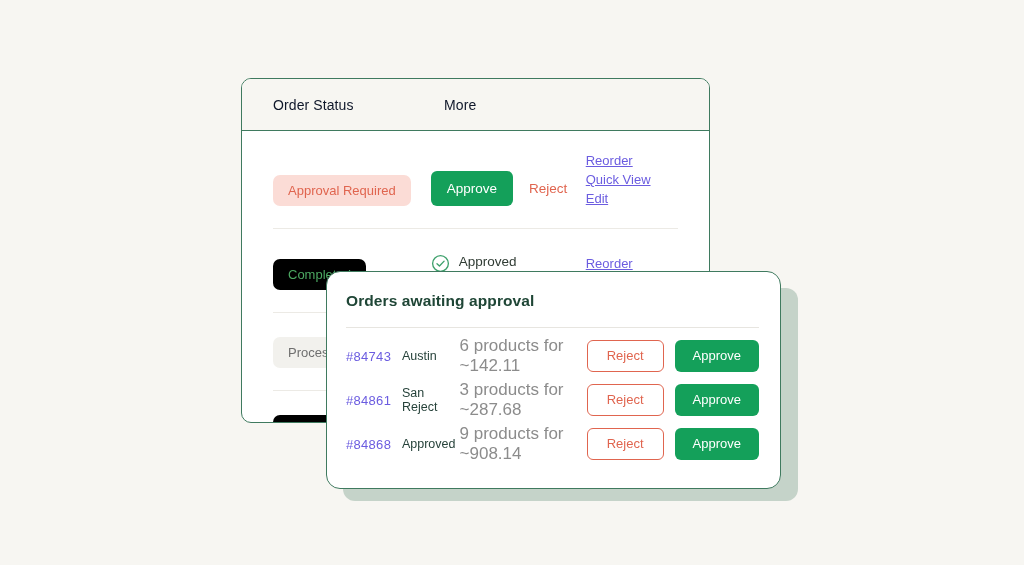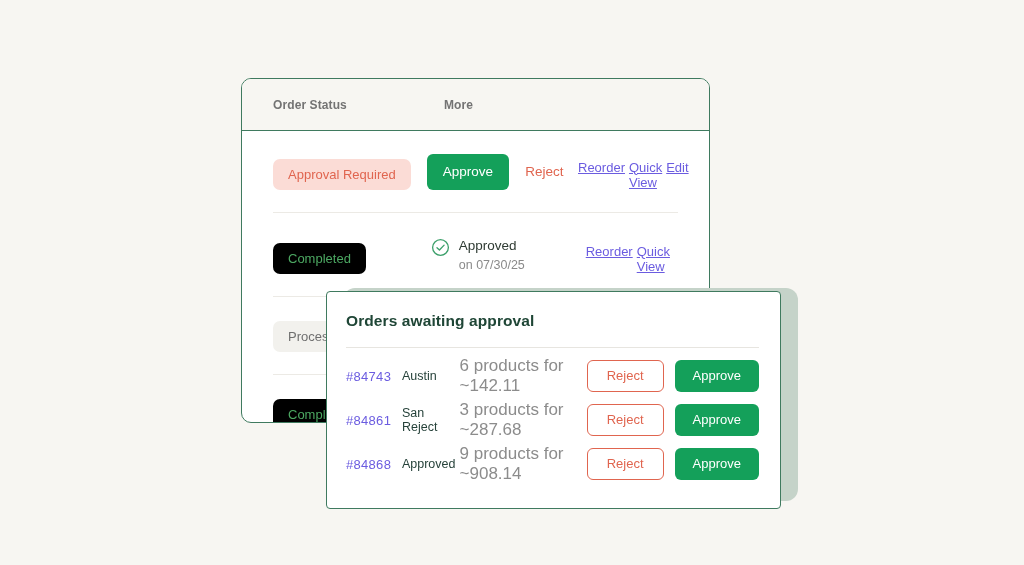--- a/index.html
+++ b/index.html
@@ -30,23 +30,23 @@
 
   .orders-head {
     height: 52px;
     background: #f7f6f2;
     border-bottom: 1.5px solid #3f7a5f;
     display: flex;
     align-items: center;
     padding-left: 31px;
   }
   .orders-head .col-h {
-    font-size: 12px;
-    font-weight: bold;
-    color: #737373;
+    font-size: 14px;
+    font-weight: normal;
+    color: #0f172a;
     letter-spacing: .1px;
   }
   .col-status  { width: 171px; }
   .col-approval{ width: 168px; }
   .col-more    { width: 100px; }
 
   .orders-body { padding: 0 31px; }
 
   .order-row {
     display: flex;
@@ -92,21 +92,21 @@
     cursor: pointer;
     vertical-align: middle;
   }
   .approval-inline { display: flex; align-items: center; padding-top: 1px; }
 
   .approved-wrap { display: flex; align-items: flex-start; gap: 9px; padding-top: 2px; }
   .check-icon { flex: none; margin-top: 1px; }
   .approved-label { font-size: 13.5px; color: #2f3b33; line-height: 1.35; }
   .approved-date  { font-size: 12.5px; color: #8a8a8a; line-height: 1.45; margin-top: 1px; }
 
-  .link-list { display: flex; flex-direction: row; gap: 4px; }
+  .link-list { display: flex; flex-direction: column; gap: 4px; }
   .link {
     color: #6b5ce0;
     font-size: 13px;
     text-decoration: underline;
     cursor: pointer;
     width: fit-content;
   }
 
   
   .modal-shadow {
@@ -121,23 +121,22 @@
 
   
   .modal {
     position: absolute;
     left: 326px;
     top: 271px;
     width: 455px;
     height: 218px;
     background: #ffffff;
     border: 1.5px solid #3f7a5f;
-    border-radius: 4px;
+    border-radius: 14px;
     padding: 20px 21px 0 19px;
-    margin-top: 20px;
   }
   .modal-title {
     font-size: 15.5px;
     font-weight: bold;
     color: #1f4636;
     letter-spacing: .1px;
     margin-bottom: 17px;
   }
   .modal-divider { height: 1px; background: #e7e5e0; margin-bottom: 6px; }
 

